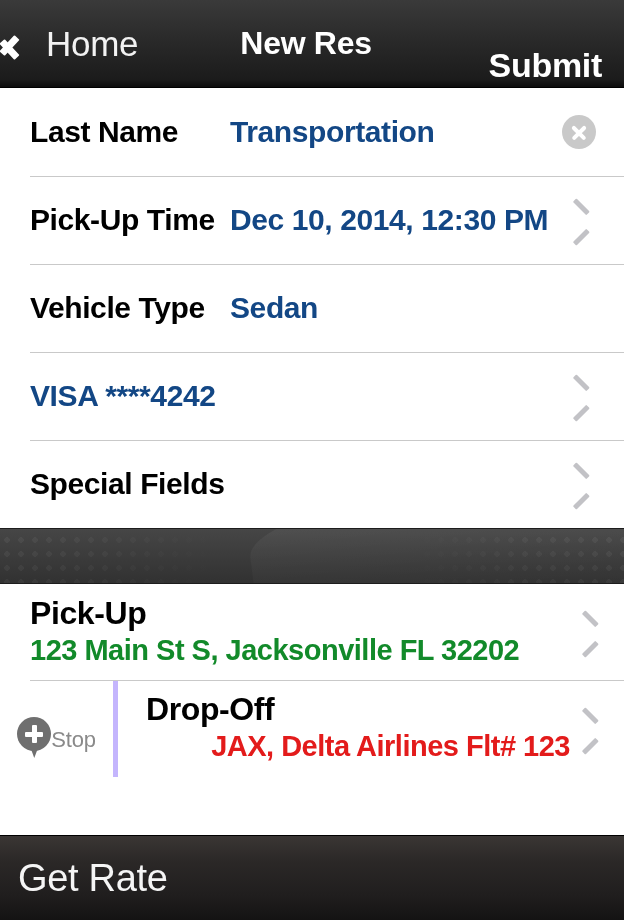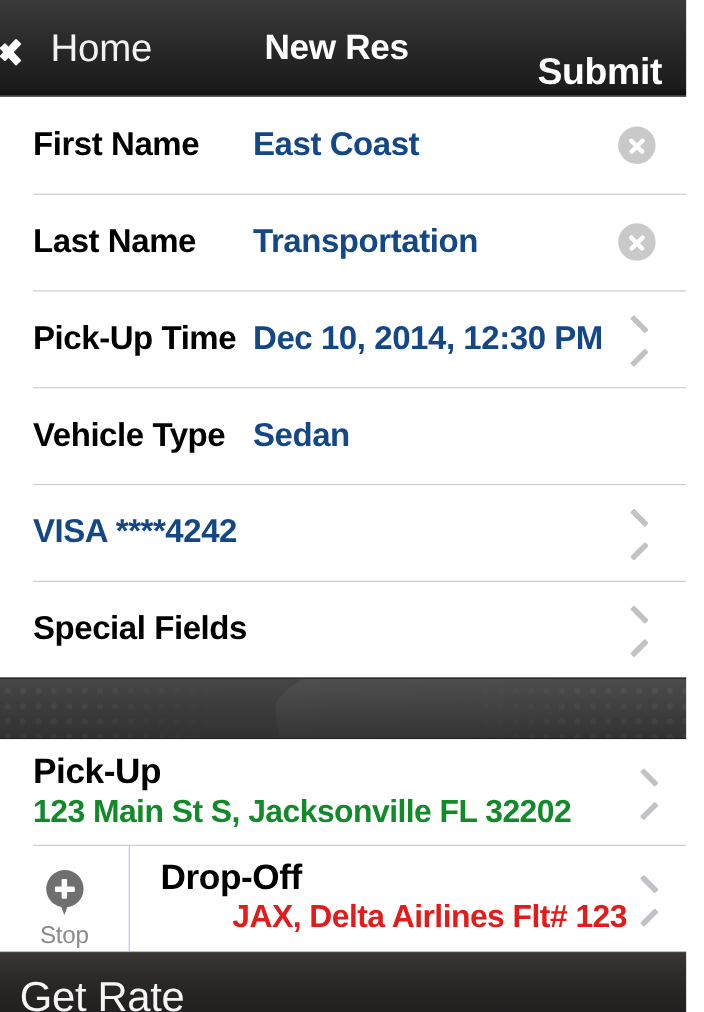--- a/index.html
+++ b/index.html
@@ -230,25 +230,25 @@
     position: absolute;
     top: 0; left: 30px; right: 0;
     height: 1px;
     background: #c9c9c9;
   }
 
   .stop-cell {
     width: 118px;
     flex: 0 0 118px;
     display: flex;
-    flex-direction: column;
+    flex-direction: row;
     align-items: center;
     justify-content: center;
     padding-top: 20px;
-    border-right: 1px solid #c4b5fd;
+    border-right: 5px solid #c4b5fd;
   }
   .pin-icon {
     width: 34px; height: 44px;
     position: relative;
   }
   .pin-icon .head {
     position: absolute;
     top: 0; left: 0;
     width: 34px; height: 34px;
     border-radius: 50%;
@@ -341,25 +341,20 @@
     <div class="nav-back">
       <span class="back-chevron"></span>
       <span class="nav-back-label">Home</span>
     </div>
     <div class="nav-title">New Res</div>
     <div class="nav-submit">Submit</div>
   </div>
 
   <div class="form-list">
 
-    <div class="form-row">
-      <span class="row-label">First Name</span>
-      <span class="row-value">East Coast</span>
-      <span class="clear-btn"></span>
-    </div>
 
     <div class="form-row">
       <span class="row-label">Last Name</span>
       <span class="row-value">Transportation</span>
       <span class="clear-btn"></span>
     </div>
 
     <div class="form-row">
       <span class="row-label">Pick-Up Time</span>
       <span class="row-value">Dec 10, 2014, 12:30 PM</span>

